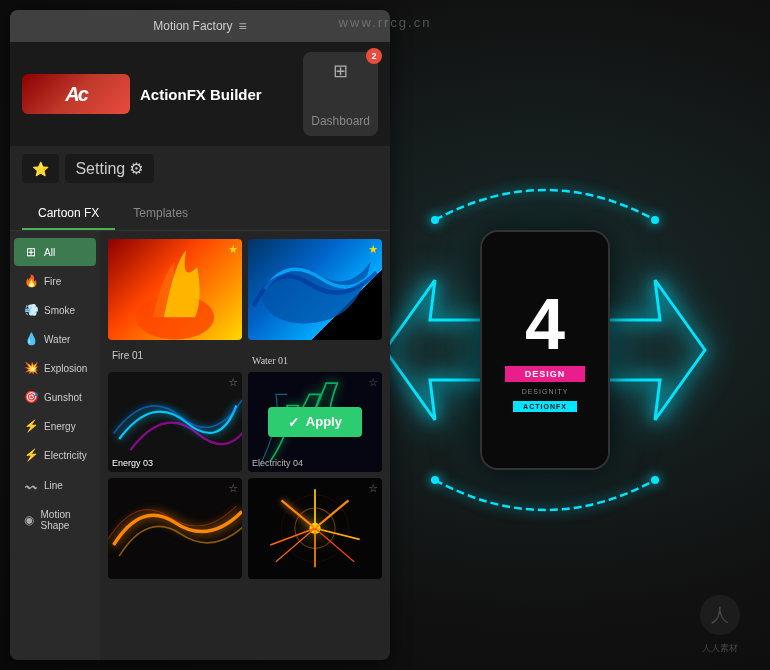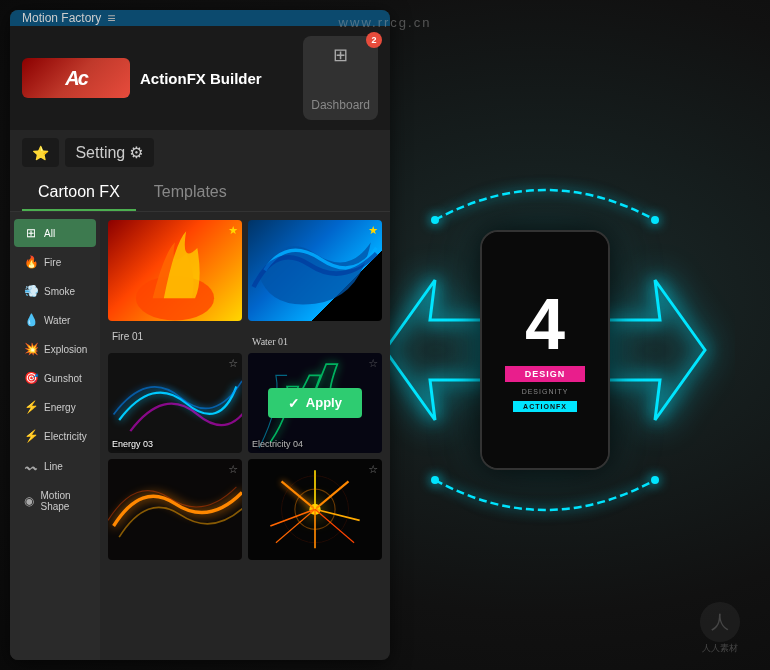--- a/index.html
+++ b/index.html
@@ -119,25 +119,25 @@
       background: #252525;
       border-radius: 8px;
       overflow: hidden;
       box-shadow: 0 4px 20px rgba(0,0,0,0.6);
       display: flex;
       flex-direction: column;
     }
 
     
     .panel-header {
-      background: #0c4a6e;
-      padding: 0 12px;
-      display: flex;
-      align-items: center;
-      justify-content: flex-start;
+      background: #404040;
+      padding: 8px 12px;
+      display: flex;
+      align-items: center;
+      justify-content: center;
       flex-shrink: 0;
     }
 
     .motion-factory-title {
       color: #ccc;
       font-size: 12px;
       display: flex;
       align-items: center;
       gap: 6px;
     }
@@ -261,25 +261,26 @@
     .tabs {
       display: flex;
       padding: 0 12px;
       gap: 2px;
       flex-shrink: 0;
       border-bottom: 1px solid #333;
     }
 
     .tab {
       padding: 8px 16px;
-      font-size: 16px;
+      font-size: 12px;
       color: #888;
       cursor: pointer;
       border-radius: 4px 4px 0 0;
       border-bottom: 2px solid transparent;
+      margin-top: 7px;
     }
 
     .tab.active {
       color: white;
       border-bottom: 2px solid #4CAF50;
     }
 
     
     .content-area {
       display: flex;
@@ -467,21 +468,21 @@
       display: flex;
       align-items: center;
       justify-content: center;
       font-size: 18px;
       color: #aaa;
     }
 
     .watermark-text {
       color: #aaa;
       font-size: 9px;
-      margin-top: 0;
+      margin-top: 7px;
     }
 
     
     .logo-img-area {
       width: 108px;
       height: 40px;
       background: linear-gradient(135deg, #8B0000 0%, #c0392b 50%, #e74c3c 100%);
       border-radius: 6px;
       display: flex;
       align-items: center;

